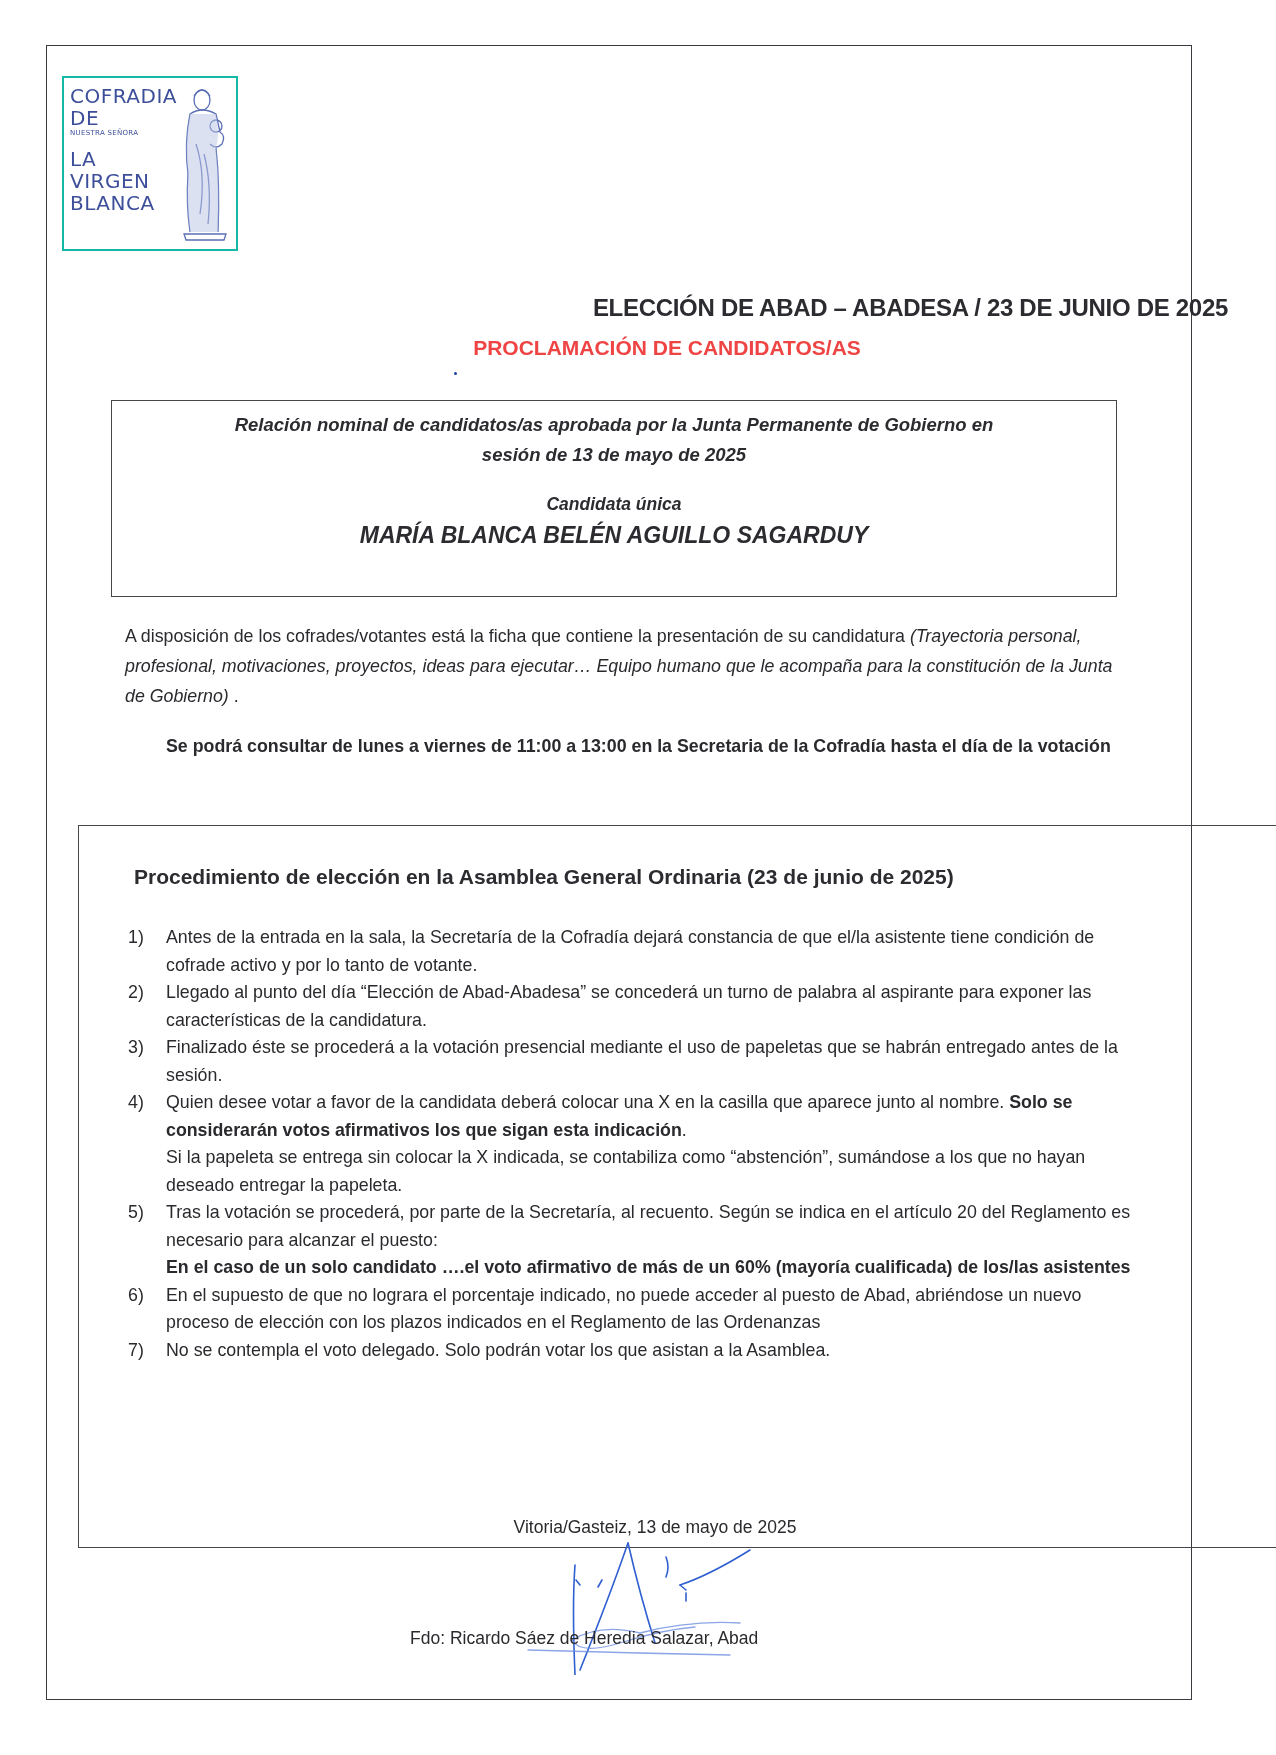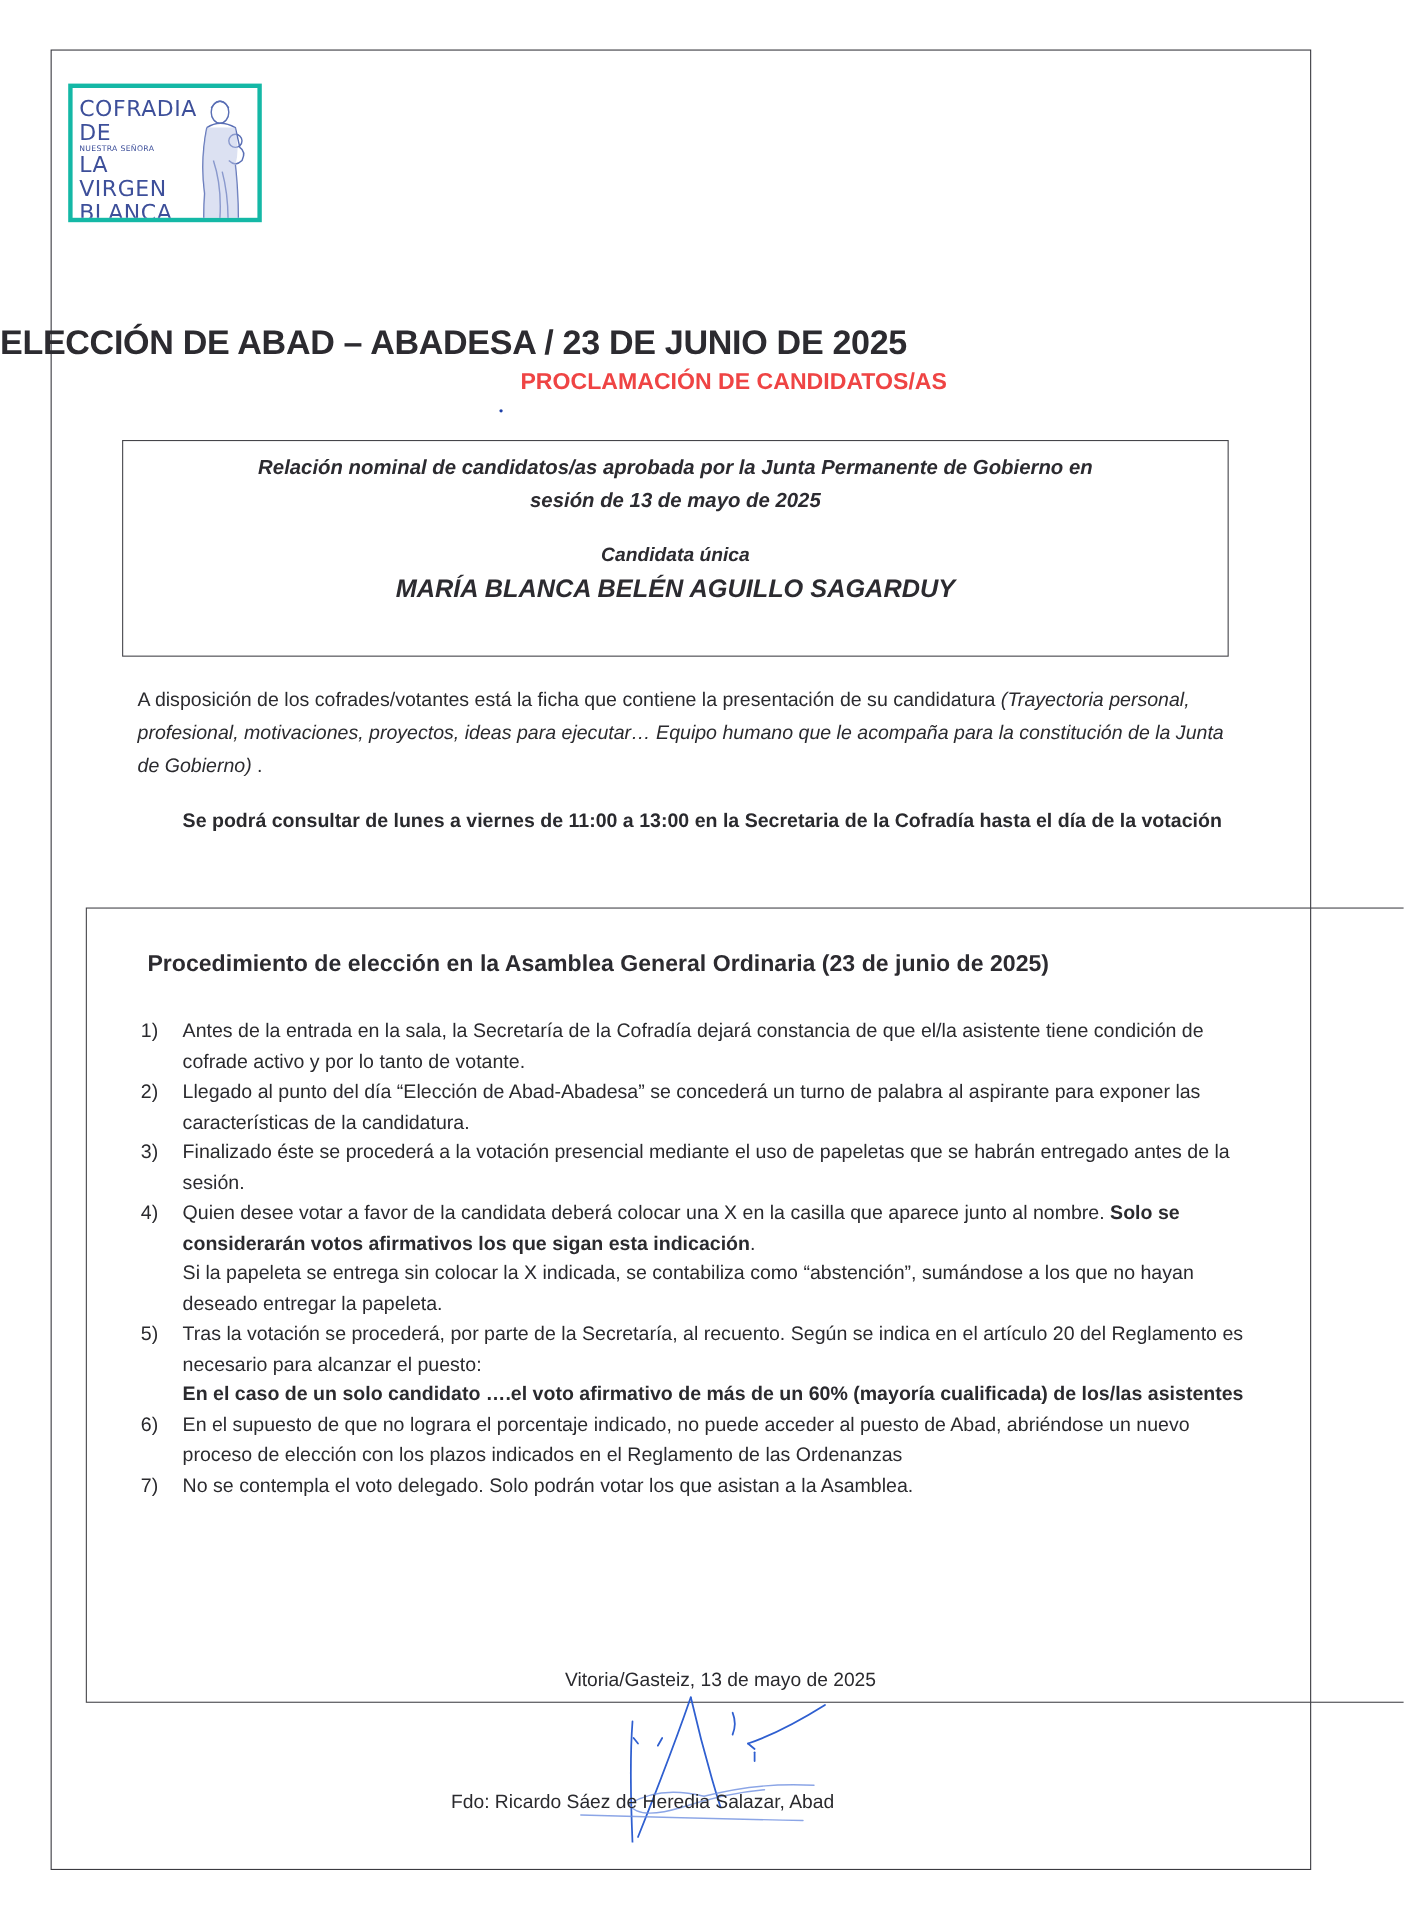--- a/index.html
+++ b/index.html
@@ -6,35 +6,35 @@
     body {
       width: 1276px; height: 1755px; position: relative; overflow: hidden;
       font-family: "Liberation Sans", "DejaVu Sans", sans-serif;
       color: #2a2a2e;
     }
     .page-frame {
       position: absolute; left: 46px; top: 45px; width: 1146px; height: 1655px;
       border: 1.5px solid #3a3a40; box-sizing: border-box;
     }
     .logo {
-      position: absolute; left: 62px; top: 76px; width: 176px; height: 126px;
-      border: 4px solid #14b8a6; box-sizing: border-box; background: #fff;
+      position: absolute; left: 62px; top: 76px; width: 176px; height: 175px;
+      border: 2px solid #14b8a6; box-sizing: border-box; background: #fff;
       overflow: hidden;
     }
     .logo-text {
       position: absolute; left: 6px; top: 8px; color: #3d4f9a;
       font-family: "DejaVu Sans", sans-serif; line-height: 1; letter-spacing: 0.5px;
     }
     .logo-text .big { font-size: 20px; display: block; margin-bottom: 2px; }
-    .logo-text .small { font-size: 7px; display: block; margin: 2px 0 0; letter-spacing: 0.3px; }
+    .logo-text .small { font-size: 7px; display: block; margin: 2px 0 12px; letter-spacing: 0.3px; }
     .logo-figure { position: absolute; right: 4px; top: 6px; width: 56px; height: 160px; }
 
     .title {
-      position: absolute; left: 0; width: 1228px; top: 294px; text-align: left;
-      font-size: 31px; font-weight: bold; color: #2c2b30; letter-spacing: -0.3px;
+      position: absolute; left: 0; width: 1228px; top: 294px; text-align: right;
+      font-size: 24px; font-weight: bold; color: #2c2b30; letter-spacing: -0.3px;
     }
     .subtitle {
       position: absolute; left: 0; width: 1276px; top: 336px; text-align: center;
       font-size: 21px; font-weight: bold; color: #ef4444; padding-left: 58px; box-sizing: border-box;
     }
     .stray-dot { position: absolute; width: 3px; height: 3px; background: #1d3fa8; border-radius: 50%; }
 
     .candidate-box {
       position: absolute; left: 111px; top: 400px; width: 1006px; height: 197px;
       border: 1.5px solid #45454a; box-sizing: border-box; text-align: center; font-style: italic;

